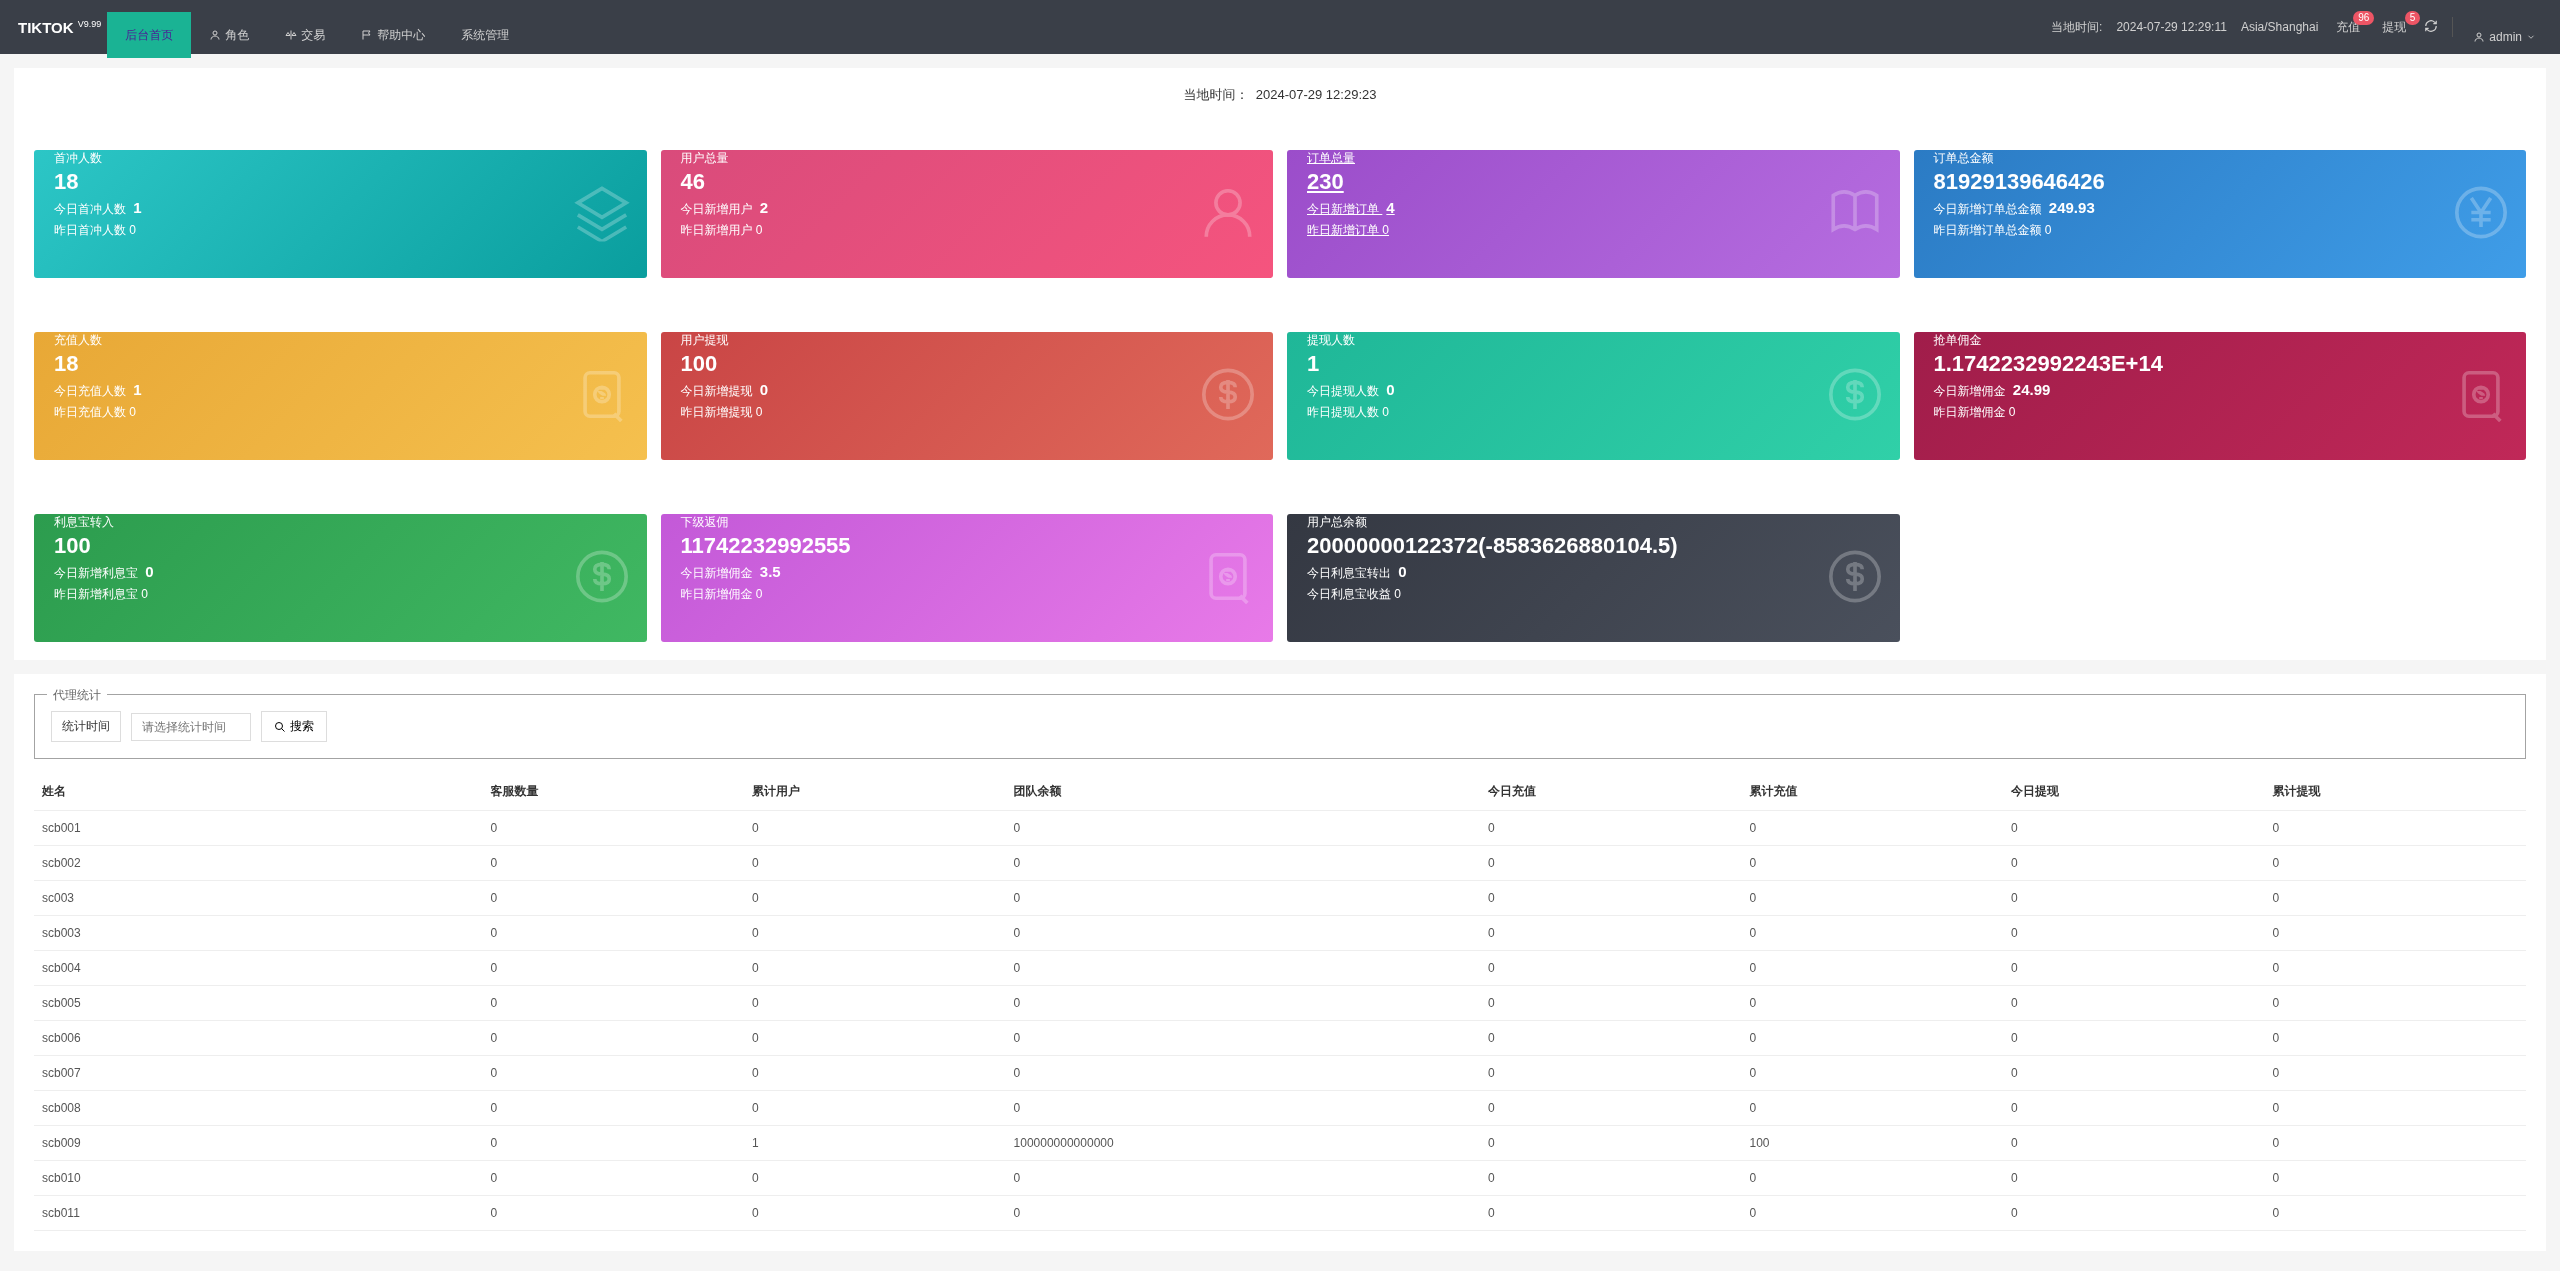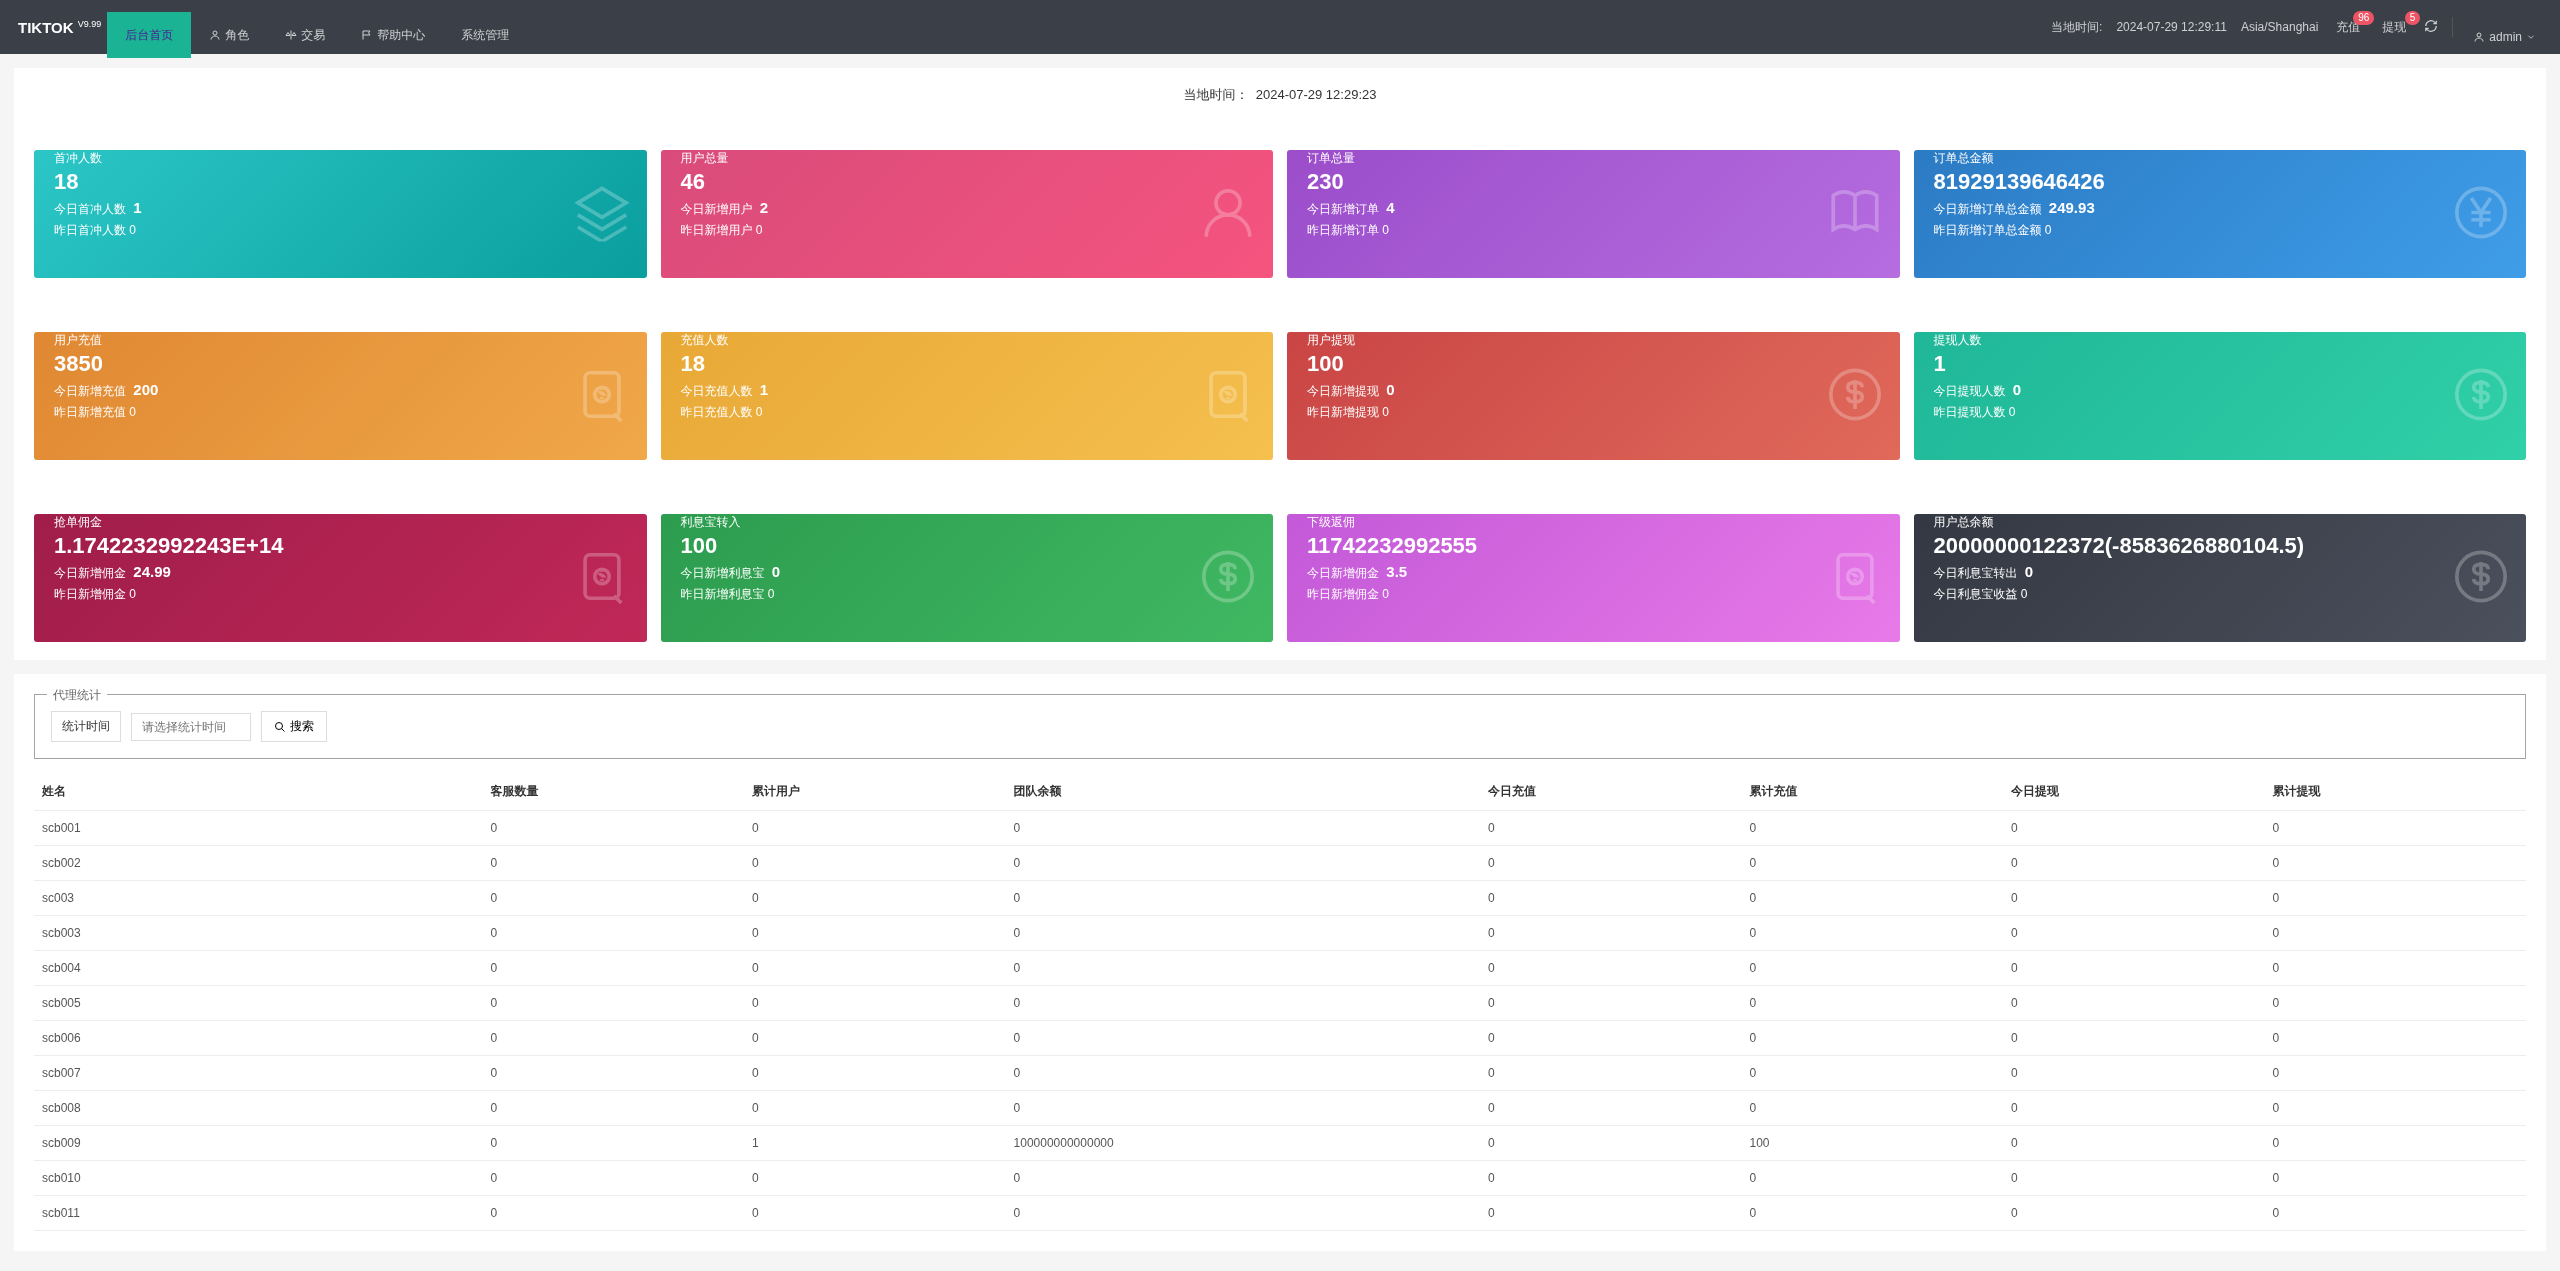--- a/index.html
+++ b/index.html
@@ -25,21 +25,21 @@
 .stat-box{border-radius:3px;padding:0 20px;color:#fff;position:relative;overflow:hidden;min-height:128px;margin-top:40px;}
 .stat-box .t1{font-size:12px;}
 .stat-box .big{font-size:22px;font-weight:bold;margin:2px 0 4px;}
 .stat-box .line{font-size:12px;margin-top:4px;}
 .stat-box .line b{font-size:15px;margin-left:4px;}
 .stat-box .bg-icn{position:absolute;right:16px;top:50%;transform:translateY(-50%);opacity:.25;}
 .stat-box svg{width:58px;height:58px;fill:none;stroke:#fff;stroke-width:1.5;}
 
 .g-cyan{background:linear-gradient(135deg,#2cc6c6,#0a9e9e);}
 .g-pink{background:linear-gradient(135deg,#d94b7b,#f5547e);}
-.g-purple{background:linear-gradient(135deg,#9b4dca,#b66de0);}
+.g-purple{background:linear-gradient(135deg,#9b4dca,#b66de0);text-decoration:underline;}
 .g-blue{background:linear-gradient(135deg,#2b7bc4,#3f9de8);}
 .g-orange{background:linear-gradient(135deg,#e08833,#f0a849);}
 .g-yellow{background:linear-gradient(135deg,#e8a836,#f5c04e);}
 .g-red{background:linear-gradient(135deg,#c94545,#e0695a);}
 .g-mint{background:linear-gradient(135deg,#1fb798,#30d0a8);}
 .g-wine{background:linear-gradient(135deg,#a01d4a,#c02858);}
 .g-green{background:linear-gradient(135deg,#2c9c4e,#40b862);}
 .g-violet{background:linear-gradient(135deg,#c359d8,#e87ae8);}
 .g-dark{background:linear-gradient(135deg,#343842,#4a505c);}
 
@@ -142,31 +142,20 @@
         <div class="stat-box g-blue">
           <div class="t1">订单总金额</div>
           <div class="big">81929139646426</div>
           <div class="line">今日新增订单总金额 <b>249.93</b></div>
           <div class="line">昨日新增订单总金额  0</div>
           <div class="bg-icn"><svg viewBox="0 0 24 24">
               <circle cx="12" cy="12" r="10"></circle>
               <path d="M8 6l4 6 4-6M8 12h8M8 15h8M12 12v6"></path>
             </svg></div>
         </div>
-        <div class="stat-box g-orange">
-          <div class="t1">用户充值</div>
-          <div class="big">3850</div>
-          <div class="line">今日新增充值 <b>200</b></div>
-          <div class="line">昨日新增充值  0</div>
-          <div class="bg-icn"><svg viewBox="0 0 24 24">
-              <rect x="5" y="3" width="14" height="18" rx="2"></rect>
-              <circle cx="12" cy="12" r="3"></circle>
-              <path d="M11 10.5c0 1 2 1 2 2M12 9v1M12 13v1M17 20l3 3"></path>
-            </svg></div>
-        </div>
         <div class="stat-box g-yellow">
           <div class="t1">充值人数</div>
           <div class="big">18</div>
           <div class="line">今日充值人数 <b>1</b></div>
           <div class="line">昨日充值人数  0</div>
           <div class="bg-icn"><svg viewBox="0 0 24 24">
               <rect x="5" y="3" width="14" height="18" rx="2"></rect>
               <circle cx="12" cy="12" r="3"></circle>
               <path d="M11 10.5c0 1 2 1 2 2M12 9v1M12 13v1M17 20l3 3"></path>
             </svg></div>

